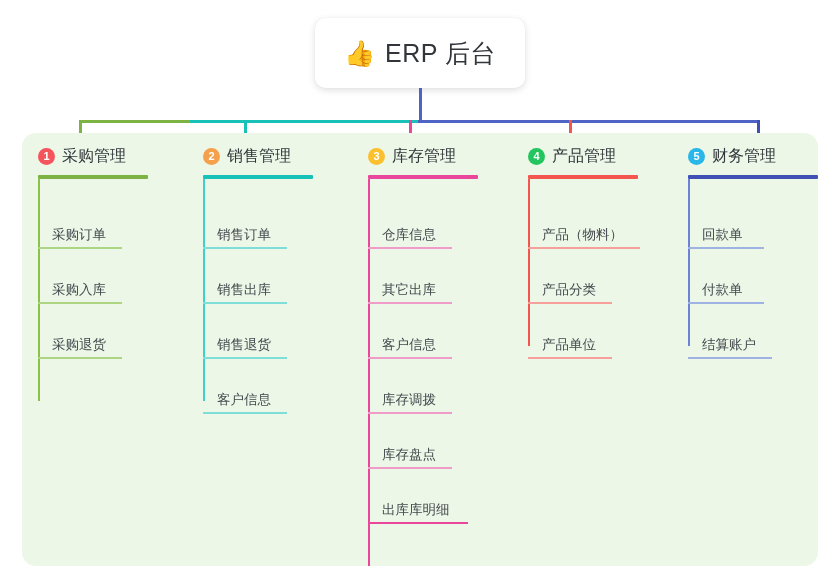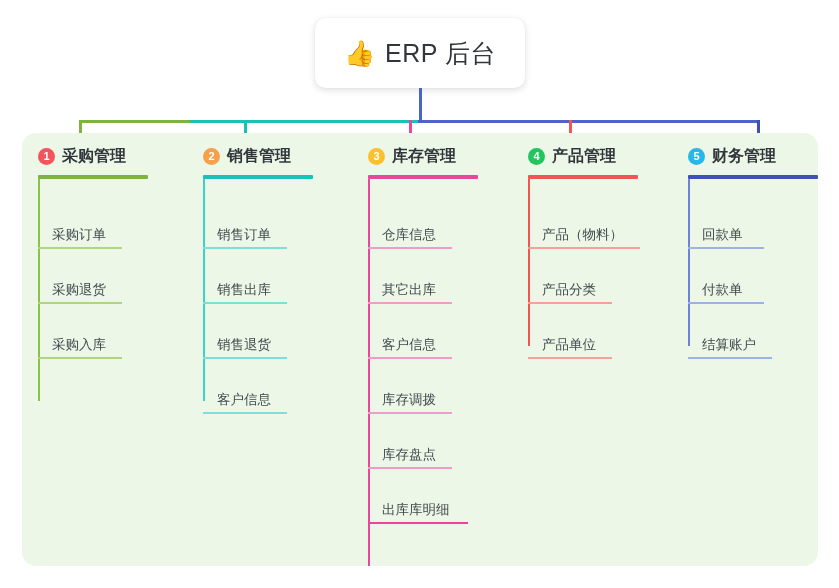--- a/index.html
+++ b/index.html
@@ -83,21 +83,21 @@
     color: #ffffff;
     font-size: 11px;
     line-height: 17px;
     text-align: center;
     font-weight: bold;
     flex: none;
   }
   .col-title {
     font-size: 16px;
     color: #32363b;
-    font-weight: bold;
+    font-weight: normal;
   }
   .col-rule {
     height: 4px;
     width: 110px;
     margin-top: 6px;
     border-radius: 1px;
   }
   .spine {
     position: absolute;
     left: 16px;
@@ -160,27 +160,27 @@
       <span class="col-title">采购管理</span>
     </div>
     <div class="col-rule" style="margin-left:16px; background:#7cb342;"></div>
     <div class="items">
       <div class="spine" style="top:0; height:222px; background:#8bc34a;"></div>
       <div class="item">
         <span class="item-label">采购订单</span>
         <span class="item-rule" style="width:84px; background:#aed581;"></span>
       </div>
       <div class="item">
+        <span class="item-label">采购入库</span>
+        <span class="item-rule" style="width:84px; background:#aed581;"></span>
+      </div>
+      <div class="item">
         <span class="item-label">采购退货</span>
         <span class="item-rule" style="width:84px; background:#aed581;"></span>
       </div>
-      <div class="item">
-        <span class="item-label">采购入库</span>
-        <span class="item-rule" style="width:84px; background:#aed581;"></span>
-      </div>
     </div>
   </div>
 
   <div class="column" style="left:187px; width:165px;">
     <div class="col-header">
       <span class="badge" style="background:#f5a04a;">2</span>
       <span class="col-title">销售管理</span>
     </div>
     <div class="col-rule" style="margin-left:16px; background:#19c2b8;"></div>
     <div class="items">

